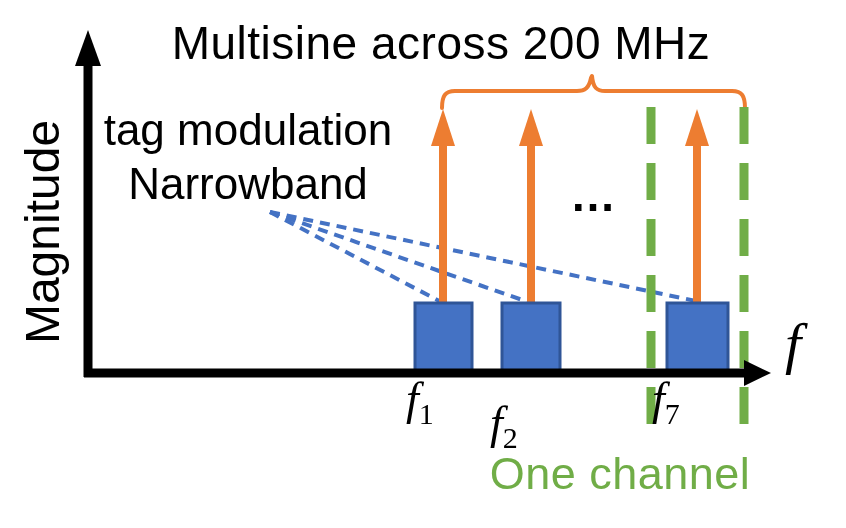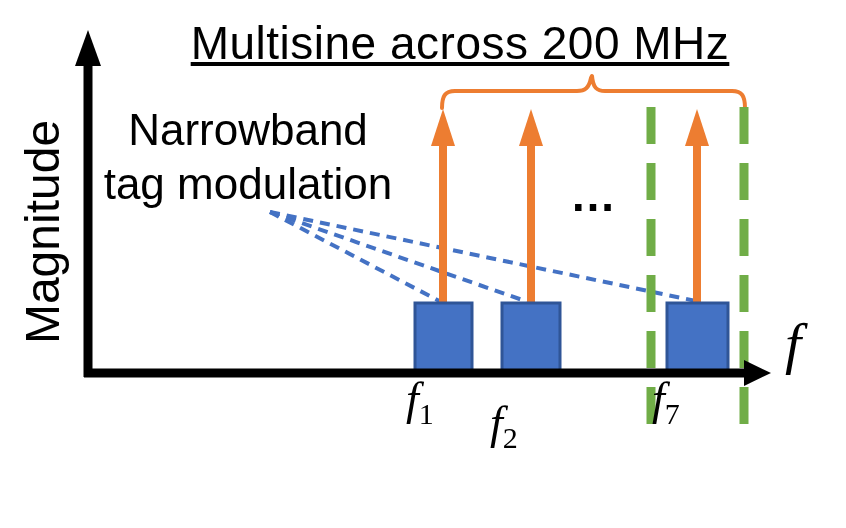--- a/index.html
+++ b/index.html
@@ -13,21 +13,21 @@
   .bluedash  { stroke:#4472C4; stroke-width:4; stroke-dasharray:10 7; fill:none; }
   .greendash { stroke:#70AD47; stroke-width:9; stroke-dasharray:37 19; fill:none; }
   .orangeline{ stroke:#ED7D31; stroke-width:8; fill:none; }
   .orangehead{ fill:#ED7D31; stroke:none; }
   .brace     { stroke:#ED7D31; stroke-width:4; fill:none; stroke-linecap:round; stroke-linejoin:round; }
   .bluebox   { fill:#4472C4; stroke:#2F5597; stroke-width:3; }
   .axisline  { stroke:#000000; stroke-width:9; fill:none; }
   .axishead  { fill:#000000; stroke:none; }
 
   .txt { position:absolute; color:#000; white-space:nowrap; }
-  .title      { left:160px; top:16px;  width:600px; text-align:center; font-size:46px; letter-spacing:0.5px;text-decoration:underline; }
+  .title      { left:141px; top:16px;  width:600px; text-align:center; font-size:46px; letter-spacing:0.5px; }
   .ylabel     { left:-110px; top:207px; width:300px; height:50px; text-align:center; font-size:48px;
                 transform:rotate(-90deg); }
   .annotation { left:48px;  top:103px; width:400px; text-align:center; font-size:44px; line-height:54px; }
   .ellipsis   { left:558px; top:168px; width:74px;  text-align:center; font-size:46px; font-weight:bold; letter-spacing:4px; }
   .fticks .ftick { position:absolute; top:372px; text-align:left;
                    font-family:"Liberation Serif", serif; font-style:italic; font-size:46px; }
   .ftick sub { font-style:normal; font-size:30px; vertical-align:-10px; line-height:0; }
   .f1 { left:406px; width:64px; }
   .f2 { left:490px; width:64px;margin-top:24px; }
   .f16{ left:652px; width:80px; }
@@ -67,28 +67,29 @@
     <polygon points="88,30 75,66 101,66" class="axishead"></polygon>
     <line x1="84" y1="373" x2="746" y2="373" class="axisline"></line>
     <polygon points="771,373 744,360 744,386" class="axishead"></polygon>
   </svg>
 
   <div class="txt title">Multisine across 200 MHz</div>
 
   <div class="txt ylabel">Magnitude</div>
 
   <div class="txt annotation">
+    <div>tag modulation</div>
     <div>Narrowband</div>
-    <div>tag modulation</div>
   </div>
 
   <div class="txt ellipsis">…</div>
 
   <div class="fticks">
     <span class="txt ftick f1"><span>f</span><sub>1</sub></span>
     <span class="txt ftick f2"><span>f</span><sub>2</sub></span>
     <span class="txt ftick f16"><span>f</span><sub>7</sub></span>
   </div>
 
   <div class="txt faxis">f</div>
 
+  <div class="txt channel">One channel</div>
 
 </div>
 
 </body></html>

